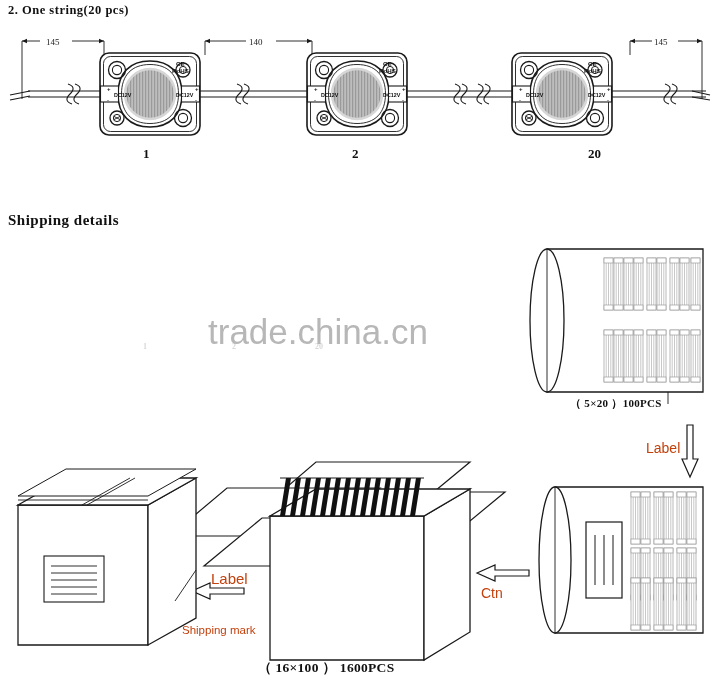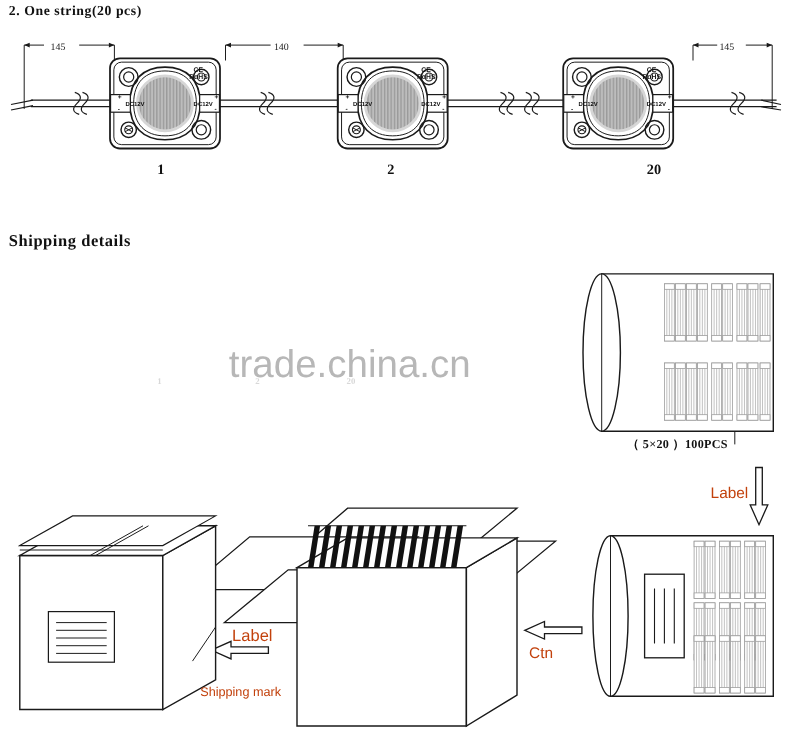--- a/index.html
+++ b/index.html
@@ -397,20 +397,21 @@
   <div class="modtag" style="left:519px; top:86px; font-size:6px;">+</div>
   <div class="modtag" style="left:519px; top:97px; font-size:6px;">-</div>
   <div class="modtag" style="left:607px; top:86px; font-size:6px;">+</div>
   <div class="modtag" style="left:607px; top:97px; font-size:6px;">-</div>
 
   <div class="cap modnum" id="mod1-num">1</div>
   <div class="cap modnum" id="mod2-num">2</div>
   <div class="cap modnum" id="mod3-num">20</div>
 
   <div class="cap" id="qty-bag">（ 5×20 ）100PCS</div>
+  <div class="cap" id="qty-ctn">（ 16×100 ）  1600PCS</div>
 
   <div class="flowlbl" id="lbl-label">Label</div>
   <div class="flowlbl" id="lbl-ctn">Ctn</div>
   <div class="flowlbl" id="lbl-seal">Label</div>
   <div class="flowlbl" id="lbl-ship">Shipping mark</div>
 
   <div class="ghost" style="left:143px; top:342px; font-size:8px;">1</div>
   <div class="ghost" style="left:232px; top:342px; font-size:8px;">2</div>
   <div class="ghost" style="left:315px; top:342px; font-size:8px;">20</div>
 

